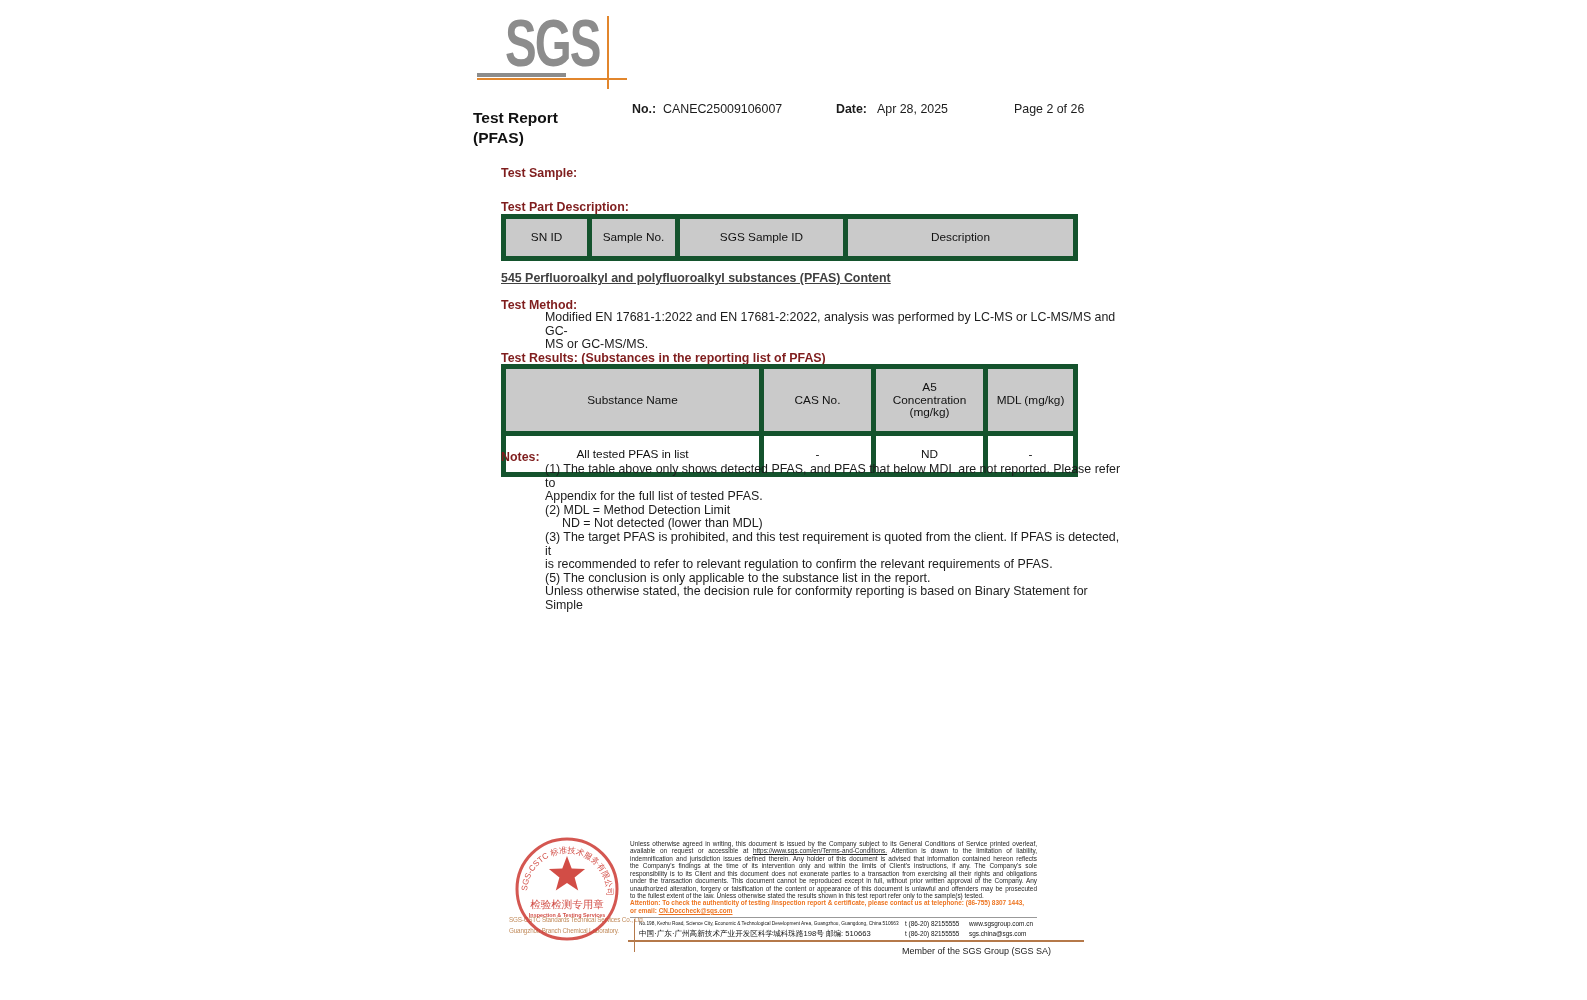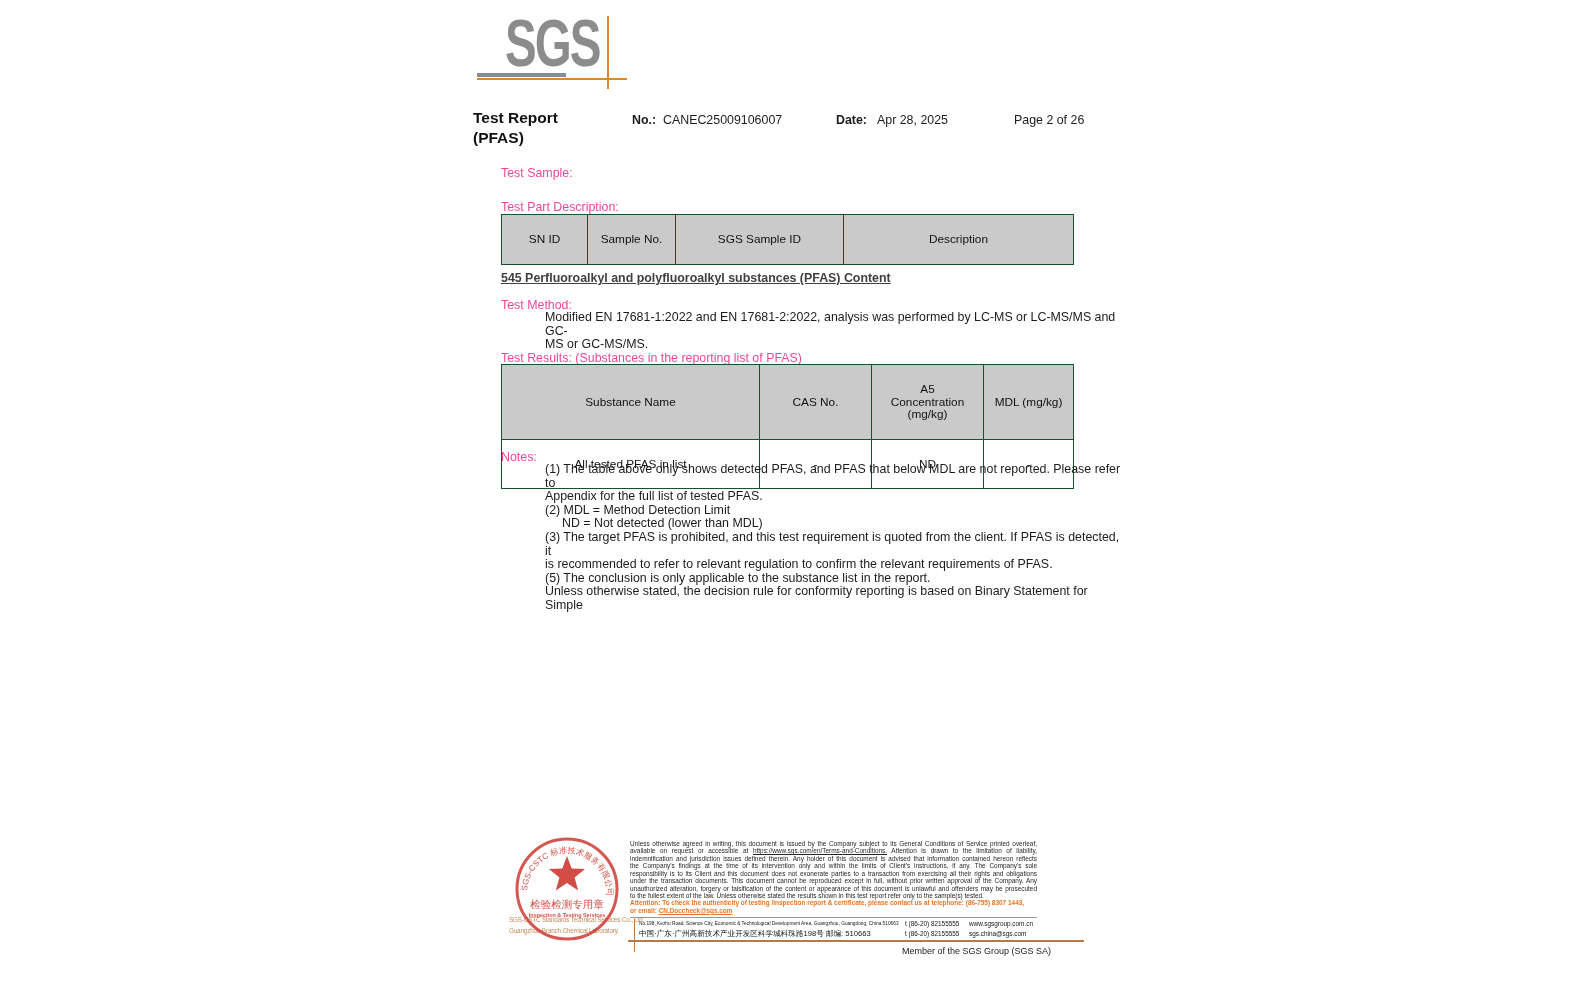--- a/index.html
+++ b/index.html
@@ -10,34 +10,34 @@
   
   .logo-text{left:505px;top:16px;font-size:72px;font-weight:700;color:#8c8c8c;
              letter-spacing:-3px;line-height:58px;transform:scale(0.66,0.92);transform-origin:left top;}
   .logo-underline-gray{left:477px;top:73px;width:89px;height:3.5px;background:#8c8c8c;}
   .logo-line-h{left:477px;top:78px;width:150px;height:1.6px;background:#e2862c;}
   .logo-line-v{left:607px;top:16px;width:1.6px;height:73px;background:#e2862c;}
 
   
   .title-block{left:473px;top:108px;width:96px;text-align:left;
                font-size:15.5px;font-weight:bold;line-height:19.5px;color:#111;}
-  .hdr{top:113px;font-size:12.4px;}
+  .hdr{top:102px;font-size:12.4px;}
   .b{font-weight:bold;}
   .no-label{left:632px;}  .no-value{left:663px;}
   .date-label{left:836px;} .date-value{left:877px;}
   .page-text{left:1014px;}
 
   
-  .lbl{font-size:12.4px;font-weight:normal;color:#ec4899;}
+  .lbl{font-size:12.4px;font-weight:bold;color:#7f1d1d;}
   .test-sample{left:501px;top:166px;}
   .part-desc{left:501px;top:200px;}
   .doc-table{border-collapse:collapse;font-size:11.8px;color:#111;
              border:1.5px solid #000;table-layout:fixed;}
-  .doc-table td,.doc-table th{border:1px solid #14532d;text-align:center;vertical-align:middle;
-             padding:18px 2px;font-weight:normal;line-height:12.5px;}
+  .doc-table td,.doc-table th{border:5px solid #14532d;text-align:center;vertical-align:middle;
+             padding:12px 2px;font-weight:normal;line-height:12.5px;}
   .doc-table th{background:#cacaca;}
   .t1{left:501px;top:214px;width:572px;}
   .t2{left:501px;top:364px;width:572px;}
   .preline{white-space:pre-line;}
 
   .sec-heading{left:501px;top:271px;font-size:12.4px;font-weight:bold;text-decoration:underline;color:#404040;}
   .tm-label{left:501px;top:298px;}
   .bodytext{font-size:12.4px;line-height:13.6px;color:#1c1c1c;margin-left:44px;}
   .tm-text{left:501px;top:311px;width:578px;}
   .tr-label{left:501px;top:351px;}

